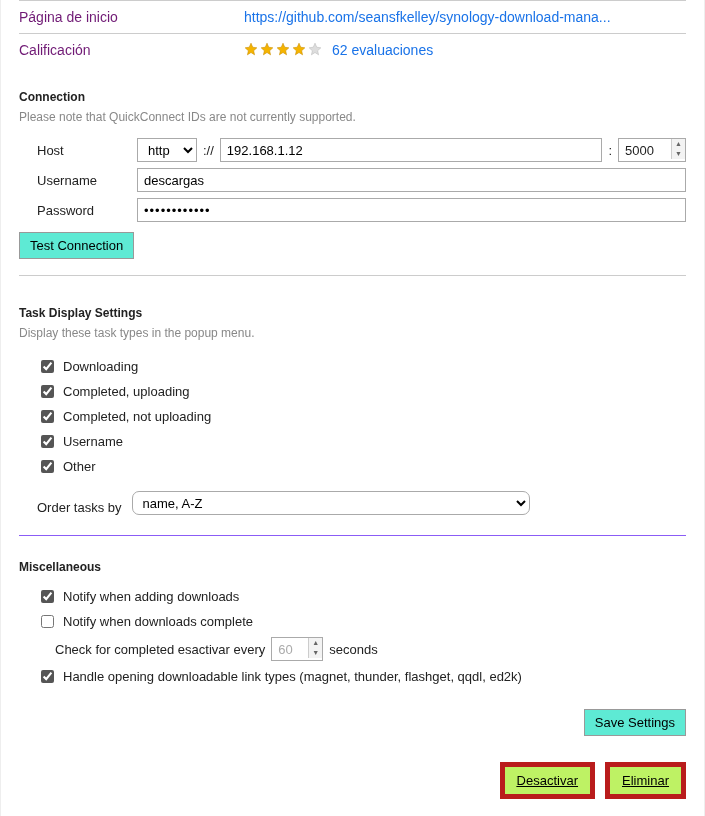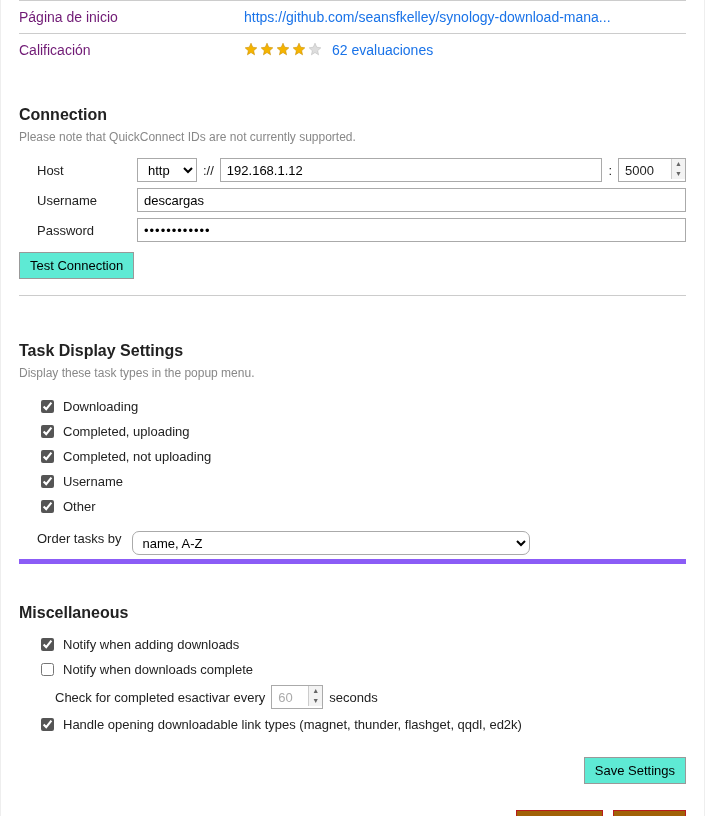--- a/index.html
+++ b/index.html
@@ -34,22 +34,22 @@
     flex: 1;
     overflow: hidden;
     text-overflow: ellipsis;
     white-space: nowrap;
   }
   .link { color: #1a73e8; text-decoration: none; cursor: pointer; font-size: 14px;}
   .rating-stars { display: inline-flex; align-items: center; gap: 2px; margin-right: 10px; }
   .star { width: 14px; height: 14px; }
   .section { padding-top: 24px; }
   .section h3 {
-    margin: 16px 0 6px 0;
-    font-size: 16px;
+    margin: 0 0 6px 0;
+    font-size: 12px;
     font-weight: 700;
   }
   .section .desc {
     margin: 0 0 14px 0;
     font-size: 12px;
     color: #888;
   }
   .form-row {
     display: flex;
     align-items: center;
@@ -87,25 +87,25 @@
     align-items: center;
     gap: 6px;
     padding: 3px 0;
   }
   .check-row input[type="checkbox"] {
     width: 13px; height: 13px;
     accent-color: #555;
   }
   .order-row {
     display: flex;
-    align-items: flex-start;
+    align-items: flex-end;
     gap: 10px;
     margin-top: 12px;
-    padding-bottom: 4px;
-    border-bottom: 5px solid #8b5cf6;
+    padding-bottom: 20px;
+    border-bottom: 1px solid #8b5cf6;
   }
   .order-select { width: 398px; border-radius: 7px; }
   .spinner-wrap {
     position: relative;
     display: inline-block;
     border-radius: 11px;
   }
   .spinner-input {
     width: 52px;
     height: 22px;
@@ -144,23 +144,24 @@
     justify-content: flex-end;
     padding-top: 20px;
   }
   .footer-buttons {
     display: flex;
     justify-content: flex-end;
     gap: 10px;
     padding: 26px 0 6px 0;
   }
   .footer-buttons .btn {
-    background: #a16207;
-    border: 1px solid #b91c1c;
+    background: #bef264;
+    border: 5px solid #b91c1c;
     padding: 6px 12px;
+    text-decoration: underline;
   }
   .uline { text-decoration: underline; }
 </style>
 </head>
 <body>
 
 <div class="panel">
 
   <div class="meta-row">
     <div class="meta-label">Página de inicio</div>

